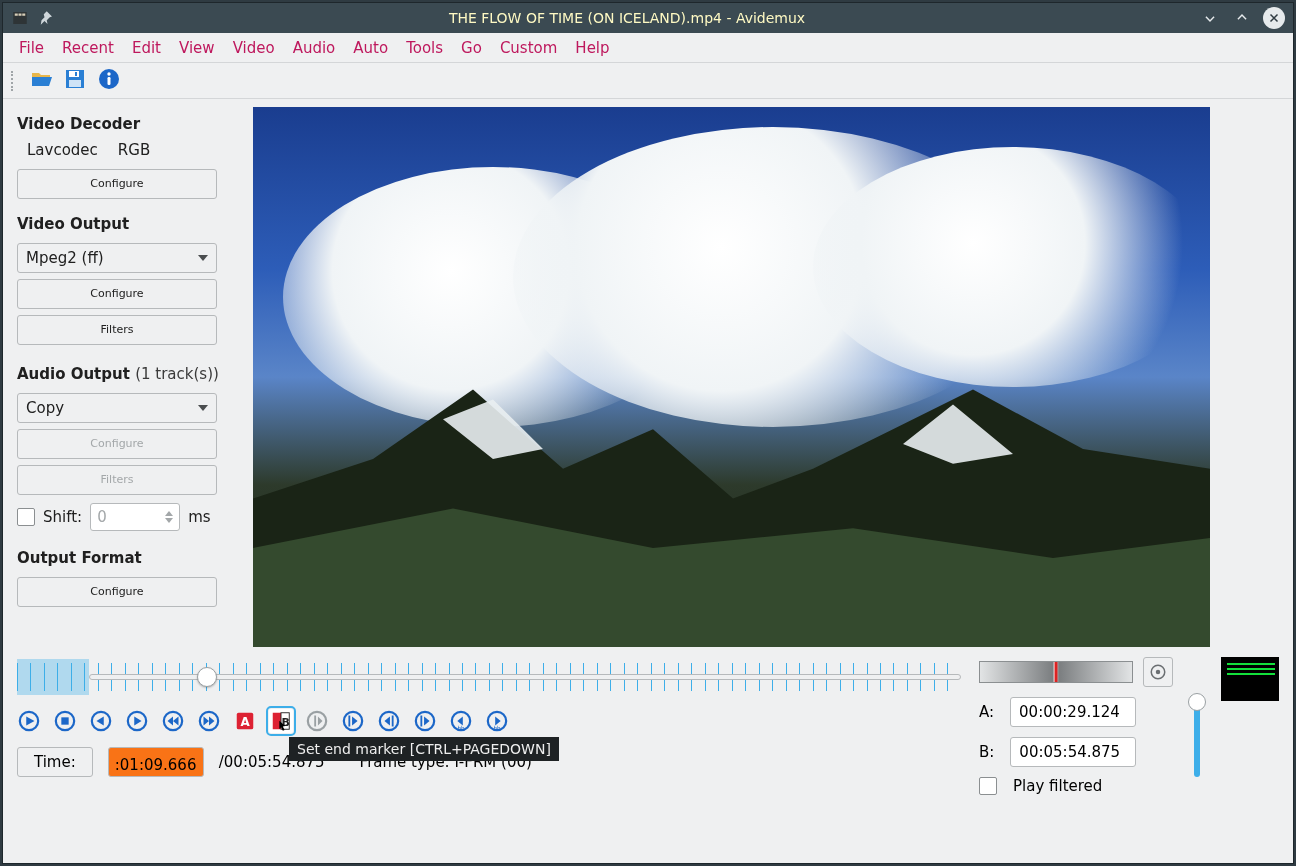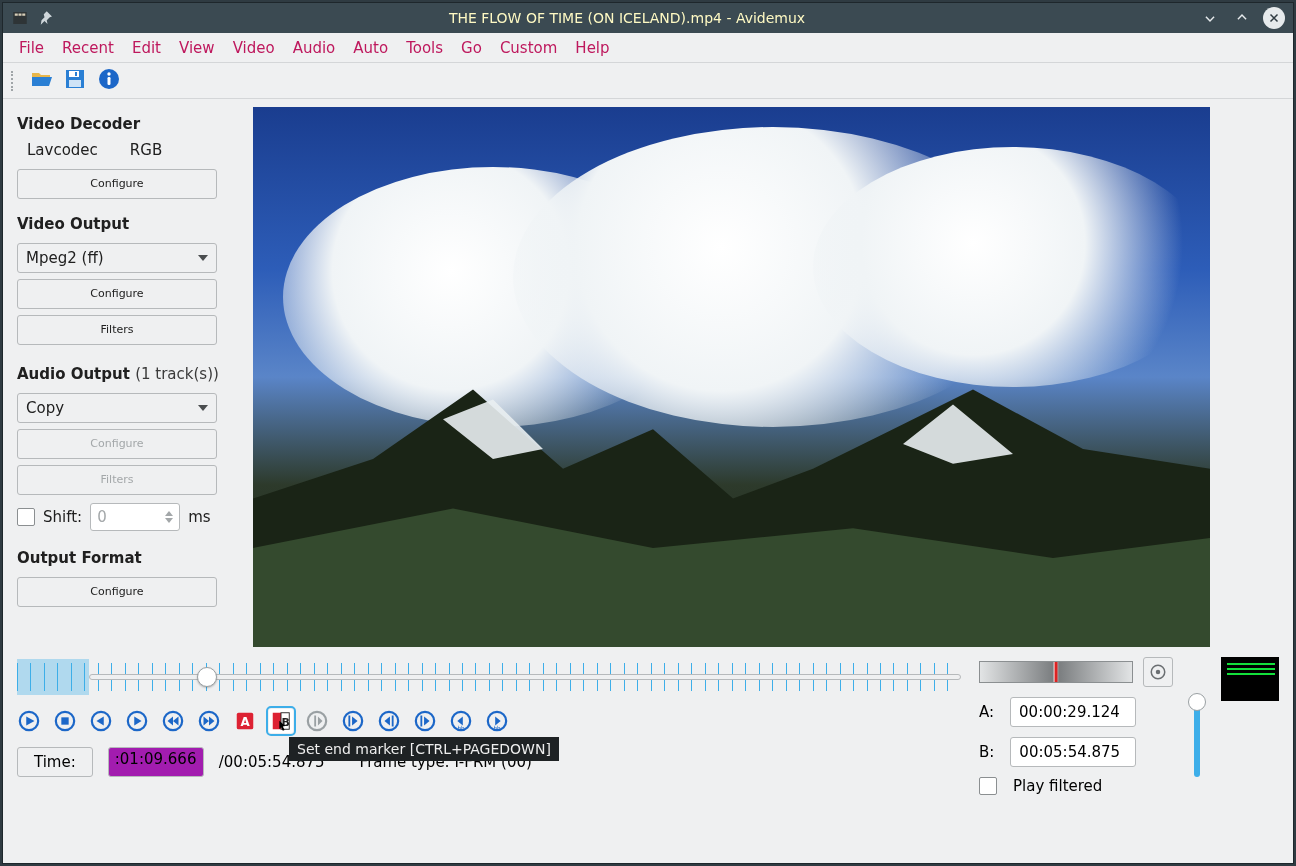--- a/index.html
+++ b/index.html
@@ -16,21 +16,21 @@
   .menubar { height: 30px; background:#eff0f1; display:flex; align-items:center; gap: 18px; padding: 0 16px; font-size:15px; color:#be185d; border-bottom:1px solid #d4d6d8; }
   .menubar span { cursor:default; }
   .toolbar { height: 36px; display:flex; align-items:center; gap:10px; padding: 0 8px; border-bottom:1px solid #d4d6d8; }
   .toolbar .divider { width:4px; height:20px; border-left: 2px dotted #a0a5a8; margin-right:4px; }
   .toolbar svg { width:24px; height:24px; }
   .content { flex:1; display:flex; flex-direction:column; padding: 8px 14px 10px 14px; }
   .upper { display:flex; gap: 16px; }
   .sidebar { width: 220px; display:flex; flex-direction:column; font-size:15px; color:#202020; }
   .section-title { font-weight:bold; margin-top:8px; margin-bottom:4px; }
   .section-title .sub { font-weight:normal; color:#3a3a3a; }
-  .row { display:flex; gap:32px; margin: 4px 10px; }
+  .row { display:flex; gap:20px; margin: 4px 10px; }
   .btn { display:block; width: 200px; height: 30px; background:#eff0f1; border:1px solid #b6b9bb; border-radius:3px; font-size:11px; color:#202020; text-align:center; line-height:28px; margin-top:6px; }
   .btn.disabled { color:#a3a7a9; }
   .select { display:flex; align-items:center; justify-content:space-between; width:200px; height:30px; background:#eff0f1; border:1px solid #b6b9bb; border-radius:3px; padding:0 8px; font-size:15px; margin-top:6px; }
   .chev { width:0;height:0;border-left:5px solid transparent;border-right:5px solid transparent;border-top:6px solid #4a4d4f; }
   .shiftrow { display:flex; align-items:center; gap:8px; margin-top:8px; font-size:15px; }
   .checkbox { width:18px; height:18px; border:1px solid #8b8f91; border-radius:2px; background:#fff; }
   .spin { width:90px; height:28px; border:1px solid #b6b9bb; border-radius:3px; background:#fff; color:#a3a7a9; padding:0 6px; display:flex; align-items:center; justify-content:space-between; }
   .spin-arrows { display:flex; flex-direction:column; gap:2px; }
   .spin-arrows div { width:0;height:0;border-left:4px solid transparent;border-right:4px solid transparent; }
   .spin-arrows .up { border-bottom:5px solid #a3a7a9; }
@@ -47,21 +47,21 @@
   .tick { flex:1; border-left:1px solid #3daee9; }
   .sel-range { position:absolute; left:0; width:72px; top:2px; bottom:2px; background:rgba(61,174,233,0.35); }
   .track-line { position:absolute; left:72px; right:0; top:50%; height:6px; border:1px solid #b6b9bb; border-radius:3px; transform:translateY(-50%); background:#eff0f1; }
   .thumb { position:absolute; top:50%; transform:translate(-50%,-50%); width:20px; height:20px; border-radius:50%; background:#fff; border:1px solid #9aa0a3; box-shadow:0 1px 2px rgba(0,0,0,.25); }
   .controls { display:flex; align-items:center; gap:12px; margin-top:12px; position:relative; }
   .ctrl-btn { width:24px; height:24px; display:flex; align-items:center; justify-content:center; }
   .ctrl-btn.selected { outline:2px solid #3daee9; outline-offset:1px; border-radius:2px; background:#fff; }
   .tooltip { position:absolute; left:272px; top:28px; background:#1e2224; color:#eee; font-size:14px; padding:4px 8px; white-space:nowrap; z-index:10; }
   .timerow { display:flex; align-items:center; gap:15px; margin-top:14px; font-size:15px; }
   .timebtn { height:30px; padding:0 16px; border:1px solid #b6b9bb; border-radius:3px; background:#eff0f1; display:flex; align-items:center; }
-  .timeinput { height:30px; width:96px; border:1px solid #b6b9bb; border-radius:3px; background:#a21caf; padding:8px 6px; display:flex; align-items:flex-end; }
+  .timeinput { height:30px; width:96px; border:1px solid #b6b9bb; border-radius:3px; background:#f97316; padding:8px 6px; display:flex; align-items:flex-start; }
   .right-panel { width: 300px; display:flex; gap:10px; }
   .rp-col { flex:1; display:flex; flex-direction:column; gap:10px; }
   .vu { height:22px; border:1px solid #8b8f91; background:linear-gradient(to right,#e2e4e5,#7b7e80 48%, #fff 49%, #7b7e80 52%, #e2e4e5); position:relative; }
   .vu::after { content:""; position:absolute; left:50%; top:0; bottom:0; width:3px; background:#d22; transform:translateX(-50%); }
   .sqbtn { width:30px; height:30px; border:1px solid #b6b9bb; border-radius:3px; background:#eff0f1; display:flex; align-items:center; justify-content:center; }
   .ab-row { display:flex; align-items:center; gap:16px; font-size:15px; }
   .ab-input { height:30px; width:126px; border:1px solid #b6b9bb; border-radius:3px; background:#fff; padding:0 8px; display:flex; align-items:center; }
   .vol-col { width:28px; display:flex; flex-direction:column; align-items:center; padding-top:40px; }
   .vslider { width:6px; height:80px; background:#3daee9; border-radius:3px; position:relative; }
   .vthumb { position:absolute; top:-4px; left:50%; transform:translateX(-50%); width:18px; height:18px; border-radius:50%; background:#fff; border:1px solid #9aa0a3; }

